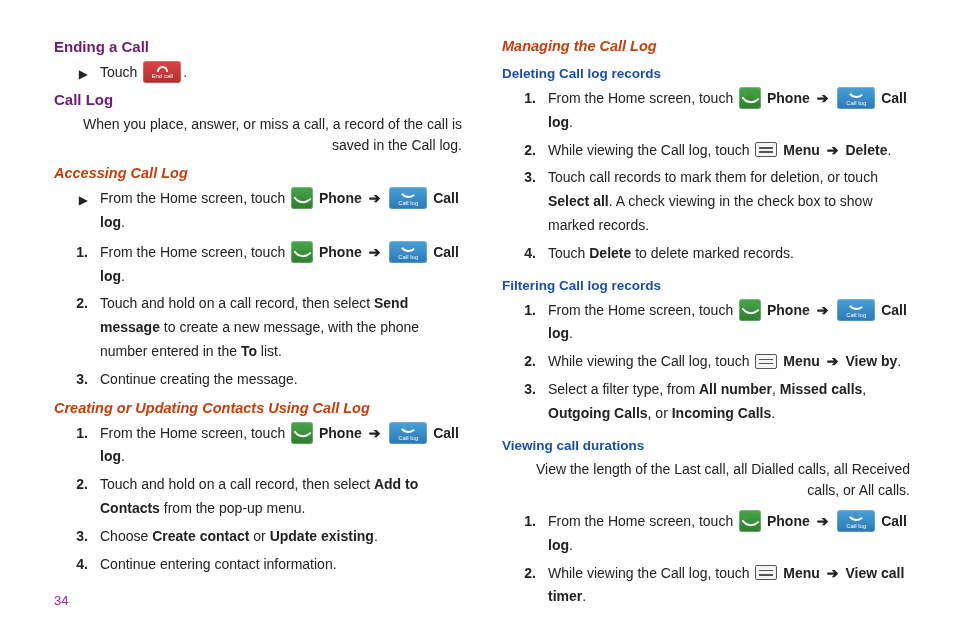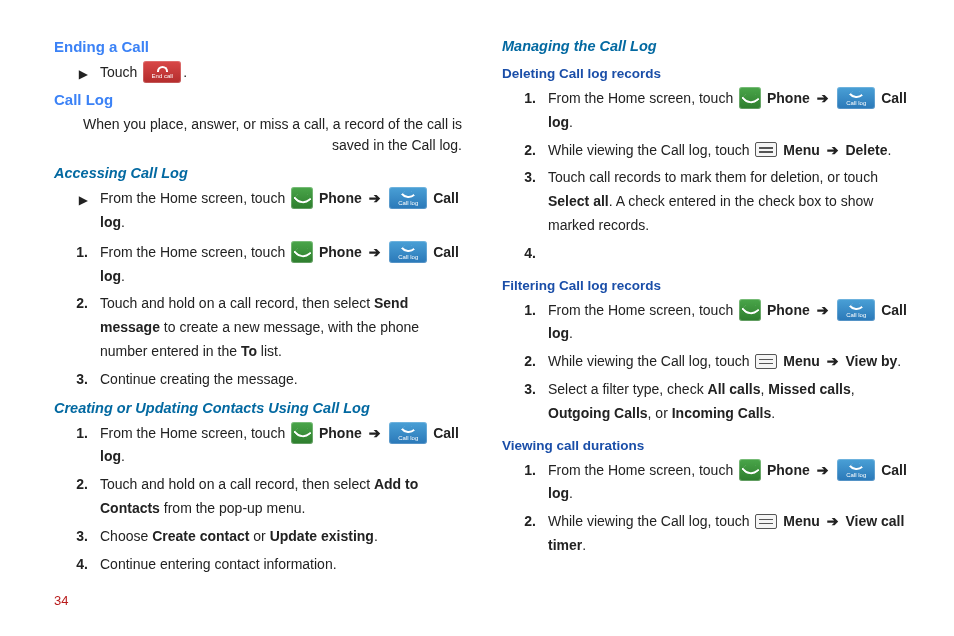--- a/index.html
+++ b/index.html
@@ -16,27 +16,27 @@
   .page {
     display: flex;
     padding: 36px 44px 20px 54px;
     gap: 40px;
   }
   .col {
     flex: 1;
     min-width: 0;
   }
   .h-red {
-    color: #3b82f6;
+    color: #701a75;
     font-weight: bold;
     font-size: 15px;
     margin: 2px 0 6px 0;
   }
   .h-blue {
-    color: #0369a1;
+    color: #c2410c;
     font-weight: bold;
     font-style: italic;
     font-size: 14.5px;
     margin: 8px 0 6px 0;
   }
   .h-blue-sm {
     color: #1a4ea8;
     font-weight: bold;
     font-size: 13.5px;
     margin: 12px 0 6px 0;
@@ -153,21 +153,21 @@
     border-bottom: none;
     border-radius: 11px 11px 0 0;
     margin-bottom: 1px;
   }
   .arrw { font-weight: bold; margin: 0 3px; }
   .pagenum {
     position: absolute;
     left: 54px;
     bottom: 28px;
     font-size: 13px;
-    color: #b91c1c;
+    color: #a21caf;
   }
 </style>
 </head>
 <body>
 
 <div class="page">
 
   <div class="col">
 
     <div class="h-red">Ending a Call</div>
@@ -292,25 +292,28 @@
               <span class="ln"></span>
             </span>
           <b>Menu</b>
           <span class="arrw">➔</span>
           <b>Delete</b><span>.</span>
         </span>
       </li>
       <li>
         <span class="num">3.</span>
         <span class="body">
-          <span>Touch call records to mark them for deletion, or touch </span><b>Select all</b><span>. A check entered in the check box to show marked records.</span>
+          <span>Touch call records to mark them for deletion, or touch </span><b>Select all</b><span>. A check viewing in the check box to show marked records.</span>
         </span>
       </li>
       <li>
         <span class="num">4.</span>
+        <span class="body">
+          <span>Touch </span><b>Delete</b><span> to delete marked records.</span>
+        </span>
       </li>
     </ol>
 
     <div class="h-blue-sm">Filtering Call log records</div>
     <ol class="steps">
       <li>
         <span class="num">1.</span>
         <span class="body">
           <span>From the Home screen, touch </span>
           <span class="icon-phone"></span>
@@ -332,26 +335,27 @@
               <span class="ln"></span>
             </span>
           <b>Menu</b>
           <span class="arrw">➔</span>
           <b>View by</b><span>.</span>
         </span>
       </li>
       <li>
         <span class="num">3.</span>
         <span class="body">
-          <span>Select a filter type, check </span><b>All calls</b><span>, </span><b>Missed calls</b><span>, </span><b>Outgoing Calls</b><span>, or </span><b>Incoming Calls</b><span>.</span>
+          <span>Select a filter type, from </span><b>All number</b><span>, </span><b>Missed calls</b><span>, </span><b>Outgoing Calls</b><span>, or </span><b>Incoming Calls</b><span>.</span>
         </span>
       </li>
     </ol>
 
     <div class="h-blue-sm">Viewing call durations</div>
+    <div class="para">View the length of the Last call, all Dialled calls, all Received calls, or All calls.</div>
     <ol class="steps">
       <li>
         <span class="num">1.</span>
         <span class="body">
           <span>From the Home screen, touch </span>
           <span class="icon-phone"></span>
           <b>Phone</b>
           <span class="arrw">➔</span>
           <span class="icon-calllog">
               <span class="ph"></span>

